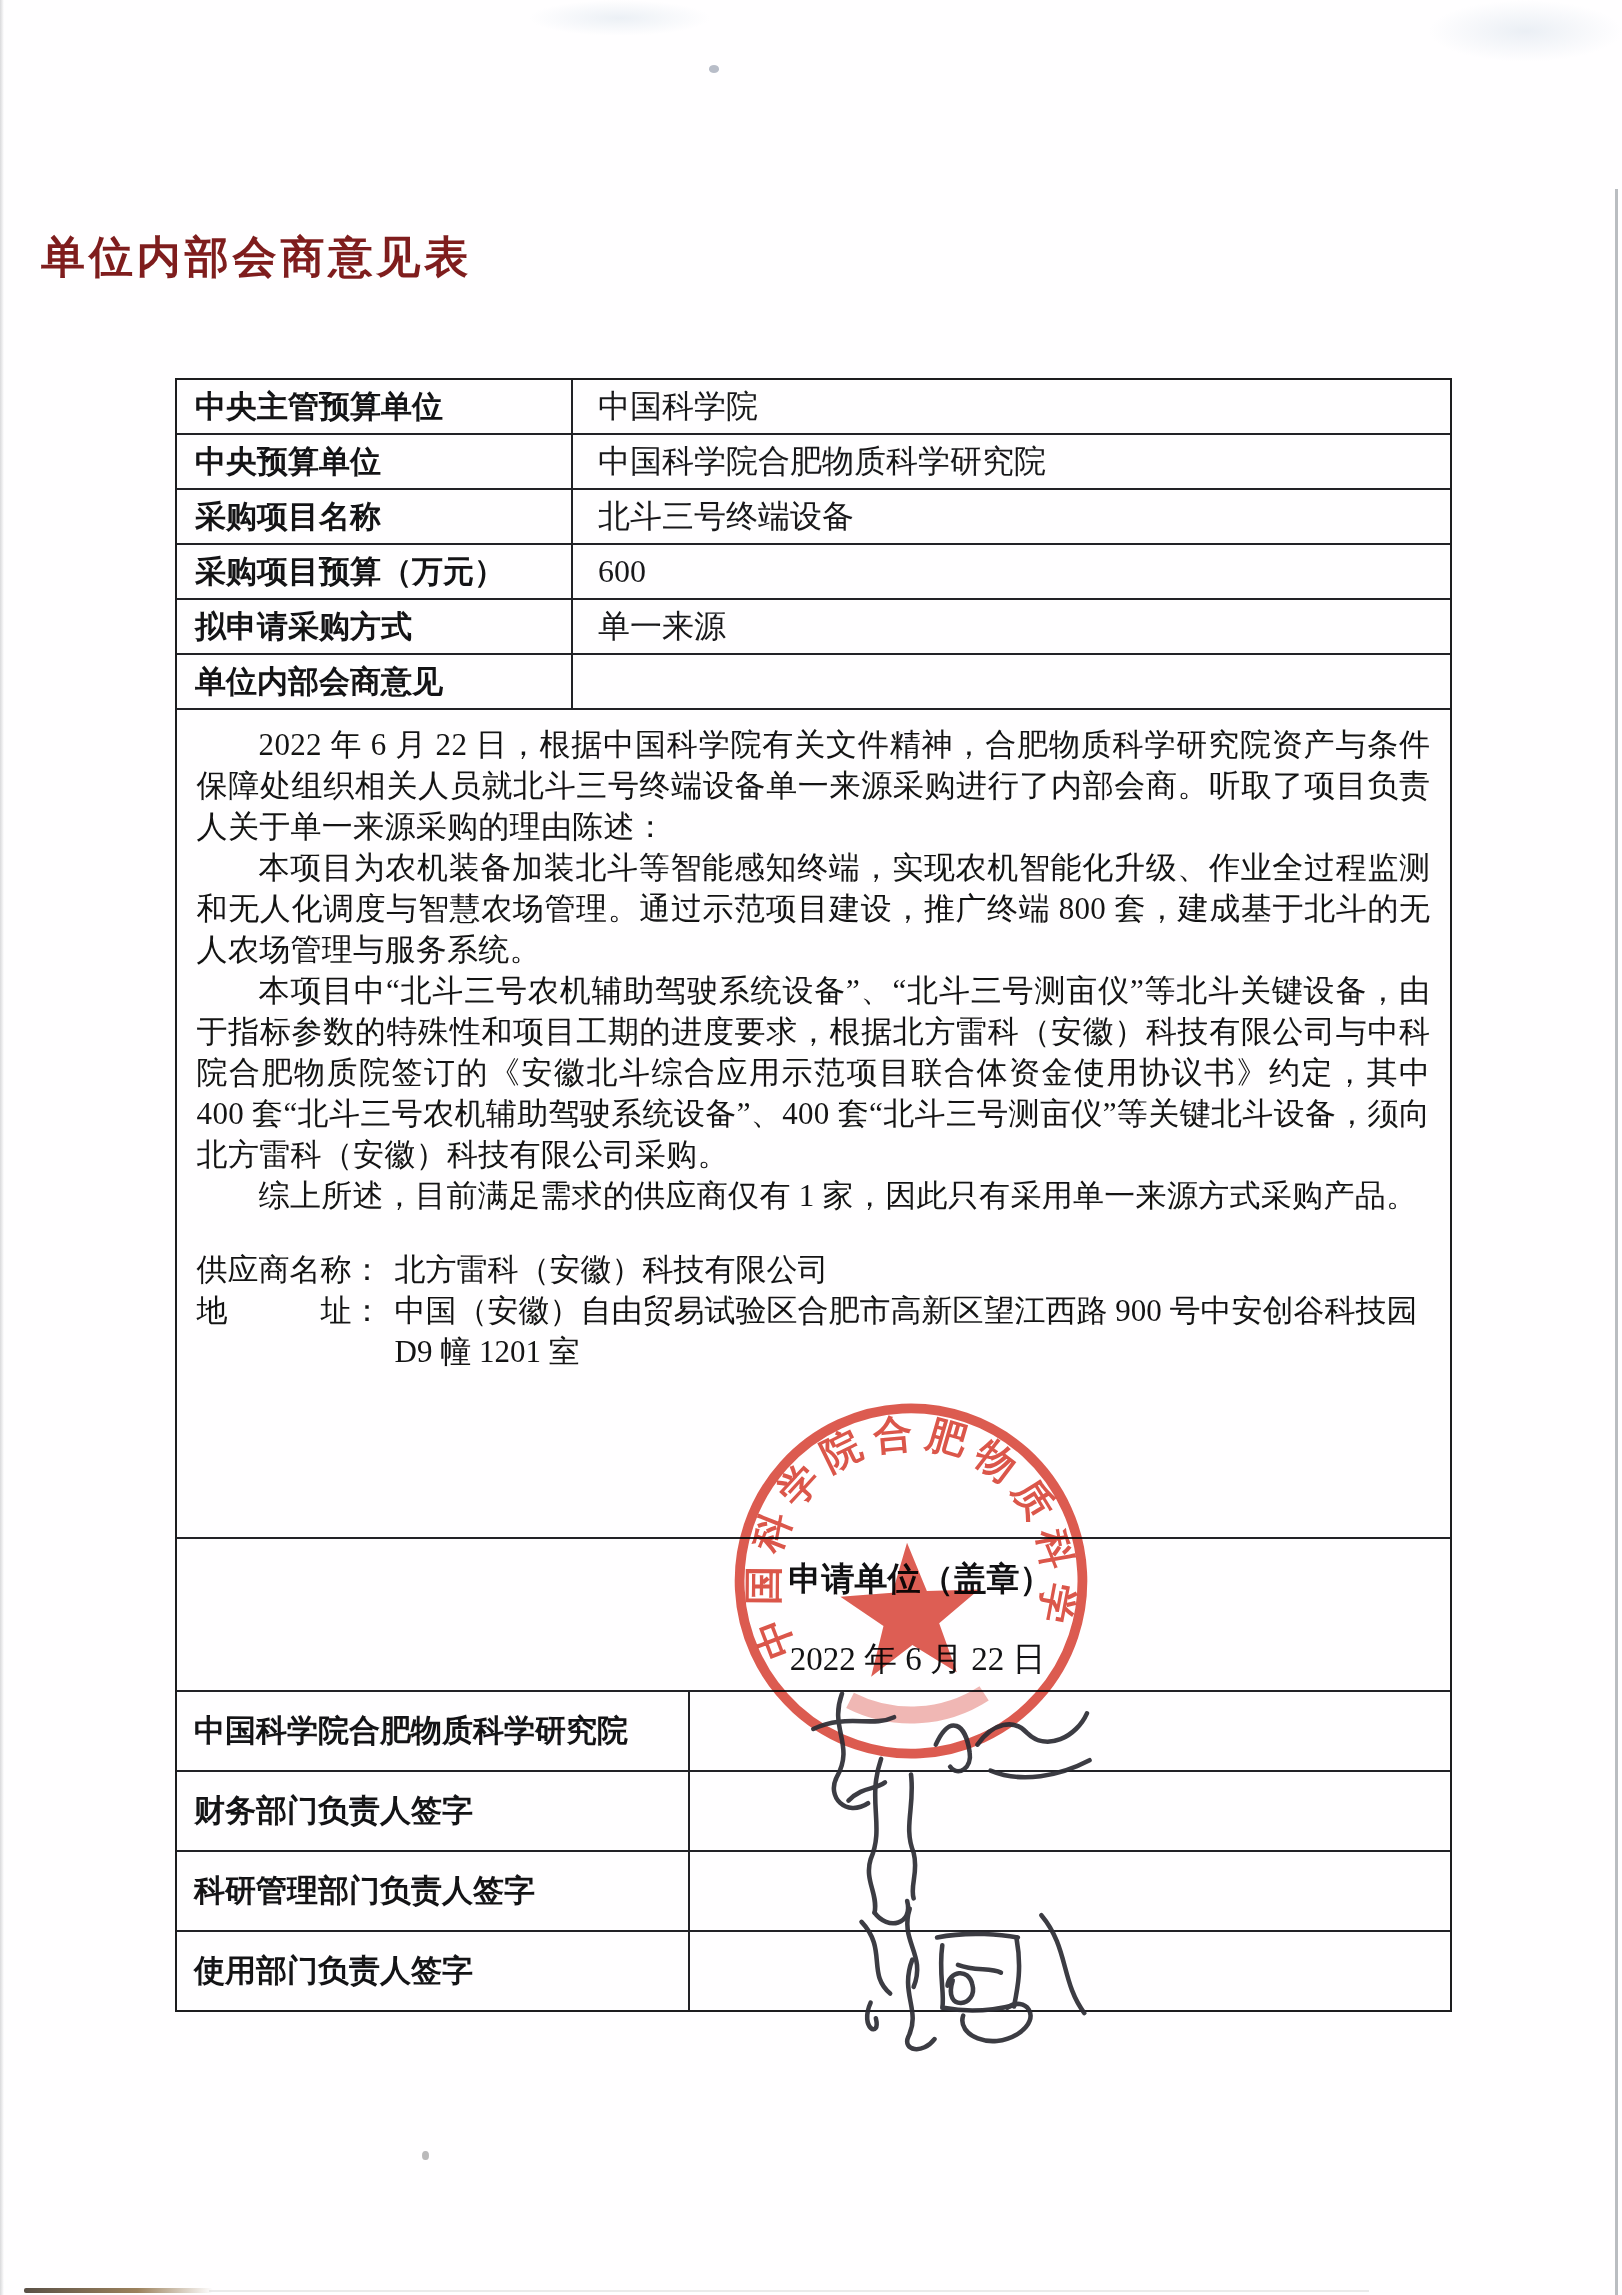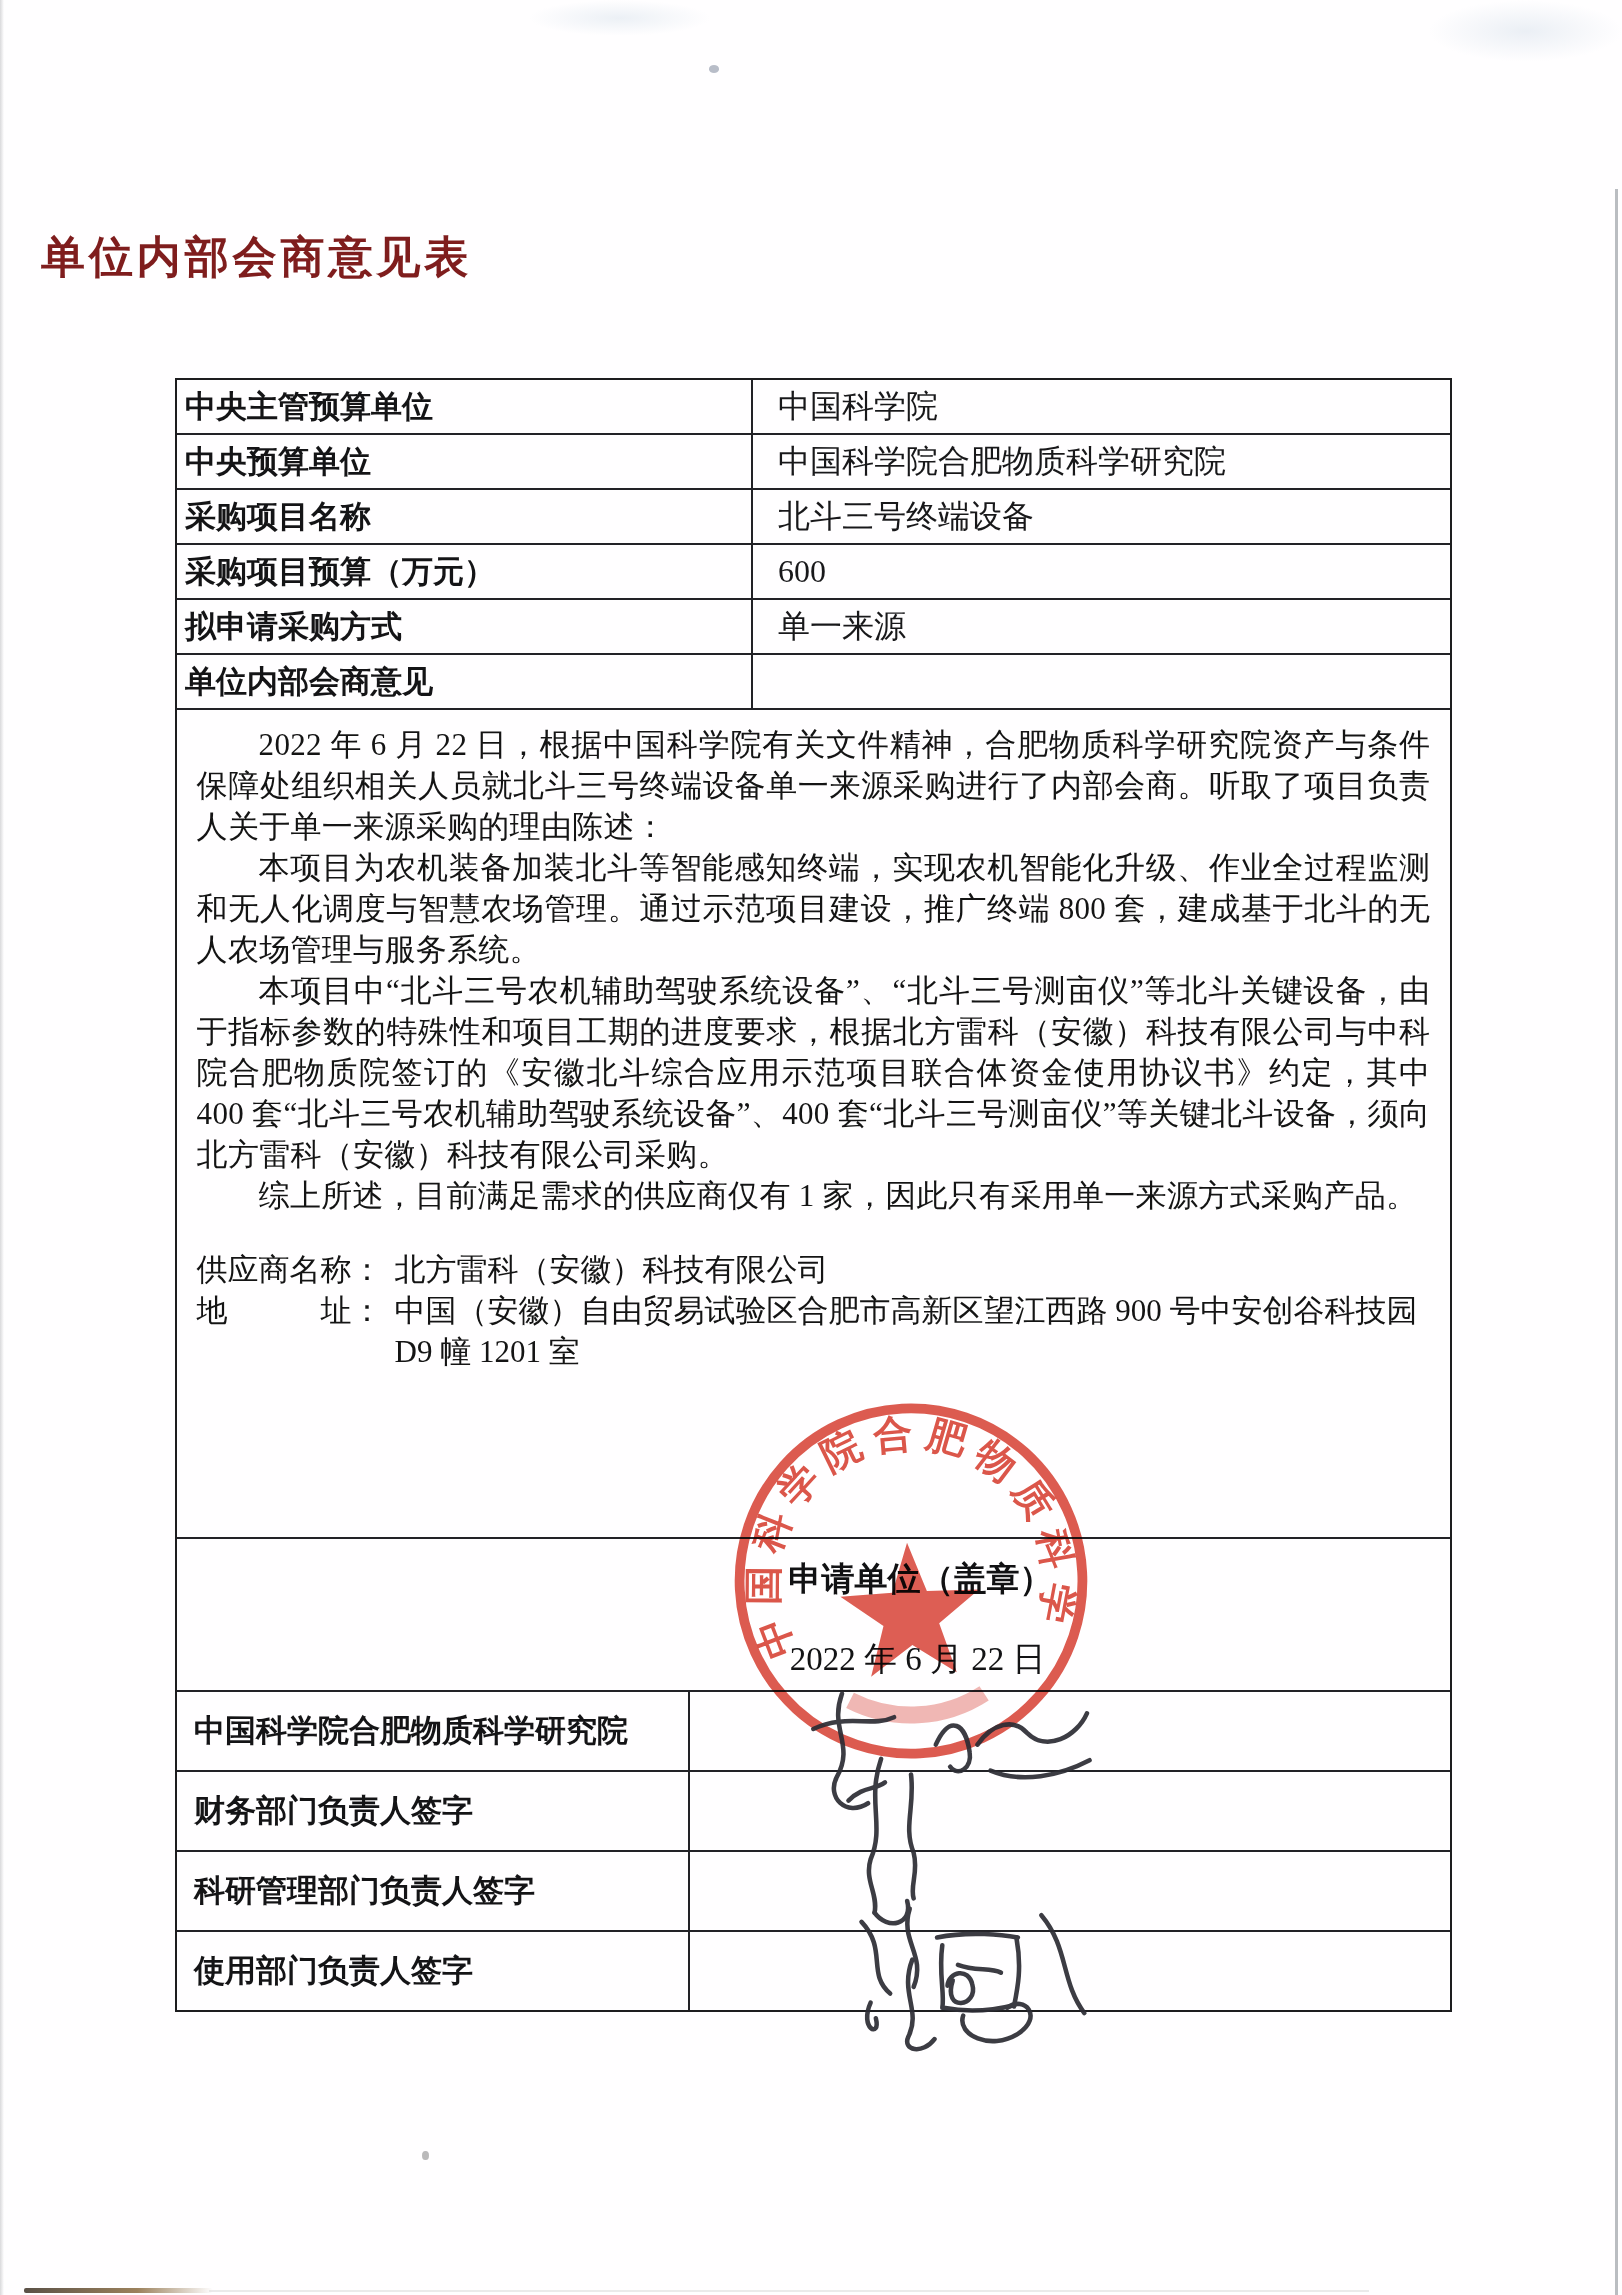--- a/index.html
+++ b/index.html
@@ -6,22 +6,22 @@
   #page{position:relative;width:1623px;height:2295px;background:#fffeff;overflow:hidden;
         font-family:"Liberation Serif","DejaVu Serif",serif;color:#161616;}
   
   .doc-title{position:absolute;left:0;top:228px;width:100%;text-align:left;
     font-family:"Liberation Sans","DejaVu Sans",sans-serif;font-weight:bold;
     font-size:44px;letter-spacing:3.9px;color:#7f1d1d;margin-left:41px;}
   
   .form-table{position:absolute;left:175px;top:378px;width:1277px;height:1634px;
     border:2.6px solid #1d1d1f;box-sizing:border-box;display:flex;flex-direction:column;}
   .info-row{height:55px;box-sizing:border-box;border-bottom:2px solid #222226;display:flex;flex:none;}
-  .info-label{width:576px;box-sizing:border-box;border-right:2px solid #222226;
-    display:flex;align-items:center;padding-left:8px;
+  .info-label{width:396px;box-sizing:border-box;border-right:2px solid #222226;
+    display:flex;align-items:center;padding-left:18px;
     font-family:"Liberation Sans","DejaVu Sans",sans-serif;font-weight:bold;font-size:31px;color:#141416;}
   .info-value{flex:1;display:flex;align-items:center;padding-left:25px;font-size:32px;color:#18181a;}
   .opinion-cell{height:829px;flex:none;box-sizing:border-box;border-bottom:2px solid #222226;
     padding:14.3px 19.6px 0 19.6px;overflow:hidden;}
   .opinion-cell p{margin:0;font-size:31px;line-height:41px;text-align:justify;text-indent:2em;
     color:#141414;letter-spacing:0.3px;}
   .supplier-block{margin-top:33px;font-size:31px;line-height:41px;color:#141414;}
   .supplier-line{display:flex;gap:12px;}
   .supplier-label{flex:none;white-space:pre;}
   .stamp-cell{height:153px;flex:none;box-sizing:border-box;border-bottom:2px solid #222226;position:relative;}

